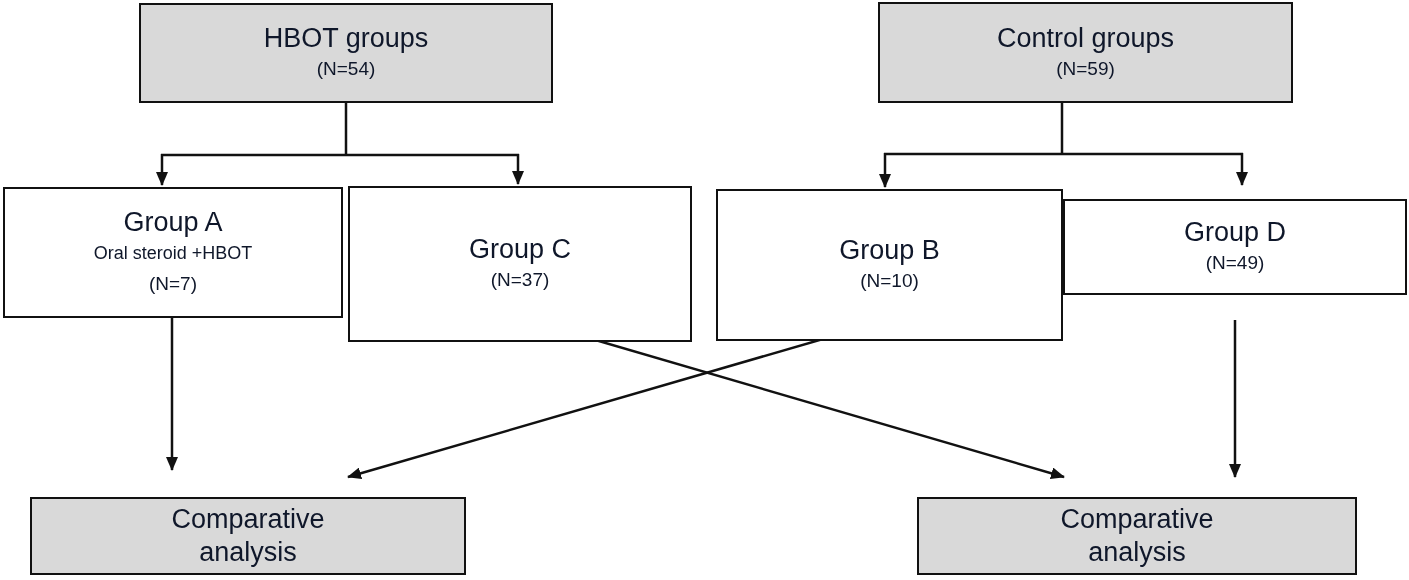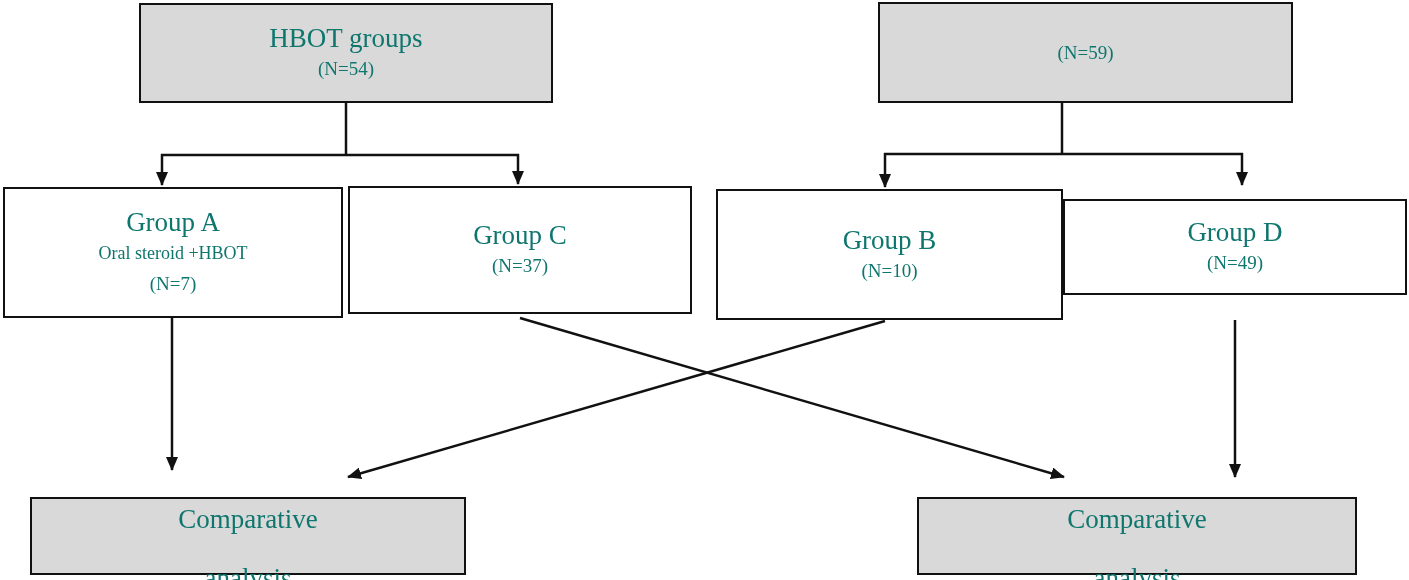--- a/index.html
+++ b/index.html
@@ -1,46 +1,46 @@
 <!DOCTYPE html>
 <html><head>
 <meta charset="utf-8">
 <style>
   html, body { margin: 0; padding: 0; background: #ffffff; }
   #figure {
     position: relative;
     width: 1409px;
     height: 580px;
     background: #ffffff;
-    font-family: Liberation Serif, serif;
-    color: #0f766e;
+    font-family: Liberation Sans, sans-serif;
+    color: #0f172a;
     overflow: hidden;
   }
   .box {
     position: absolute;
     box-sizing: border-box;
     border: 2.5px solid #111111;
     display: flex;
     flex-direction: column;
     align-items: center;
     justify-content: center;
     text-align: center;
   }
   .gray  { background: #d9d9d9; }
   .white { background: #ffffff; }
   .title { font-size: 27px; line-height: 31px; }
   .sub   { font-size: 18px; line-height: 31px; }
   .count { font-size: 19px; line-height: 29px; }
-  .cmp   { font-size: 27px; line-height: 33px; margin-top: 26px; }
+  .cmp   { font-size: 27px; line-height: 33px; }
   
   #node-hbot      { left: 139px;  top: 3px;   width: 414px; height: 100px; }
   #node-control   { left: 878px;  top: 2px;   width: 415px; height: 101px; }
   #node-group-a   { left: 3px;    top: 187px; width: 340px; height: 131px; }
-  #node-group-c   { left: 348px;  top: 186px; width: 344px; height: 128px; }
-  #node-group-b   { left: 716px;  top: 189px; width: 347px; height: 131px; }
+  #node-group-c   { left: 348px;  top: 186px; width: 344px; height: 156px; }
+  #node-group-b   { left: 716px;  top: 189px; width: 347px; height: 152px; }
   #node-group-d   { left: 1063px; top: 199px; width: 344px; height: 96px; }
   #node-comp-left  { left: 30px;  top: 497px; width: 436px; height: 78px; }
   #node-comp-right { left: 917px; top: 497px; width: 440px; height: 78px; }
   #edges {
     position: absolute;
     left: 0; top: 0;
     width: 1409px; height: 580px;
     pointer-events: none;
   }
   #edges line { stroke: #111111; stroke-width: 2.5px; }
@@ -71,20 +71,21 @@
     <line x1="885" y1="321" x2="348" y2="477" marker-end="url(#ah)"></line>
     <line x1="520" y1="318" x2="1064" y2="477" marker-end="url(#ah)"></line>
     <line x1="1235" y1="320" x2="1235" y2="477" marker-end="url(#ah)"></line>
   </svg>
 
   <div id="node-hbot" class="box gray">
     <div class="title">HBOT groups</div>
     <div class="count">(N=54)</div>
   </div>
   <div id="node-control" class="box gray">
+    <div class="title">Control groups</div>
     <div class="count">(N=59)</div>
   </div>
 
   <div id="node-group-a" class="box white">
     <div class="title">Group A</div>
     <div class="sub">Oral steroid +HBOT</div>
     <div class="count">(N=7)</div>
   </div>
   <div id="node-group-c" class="box white">
     <div class="title">Group C</div>

